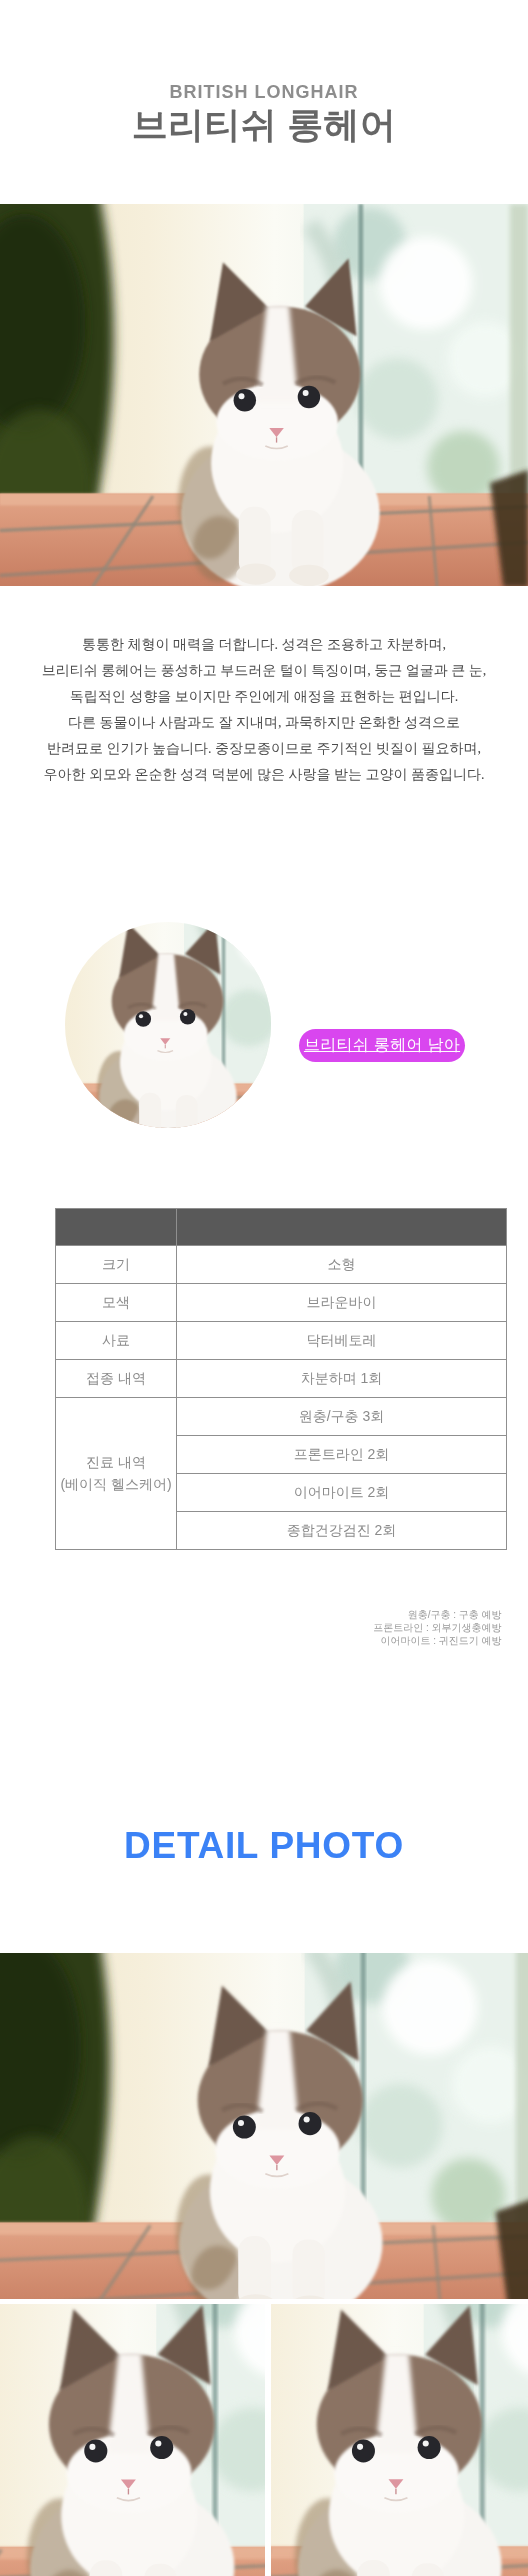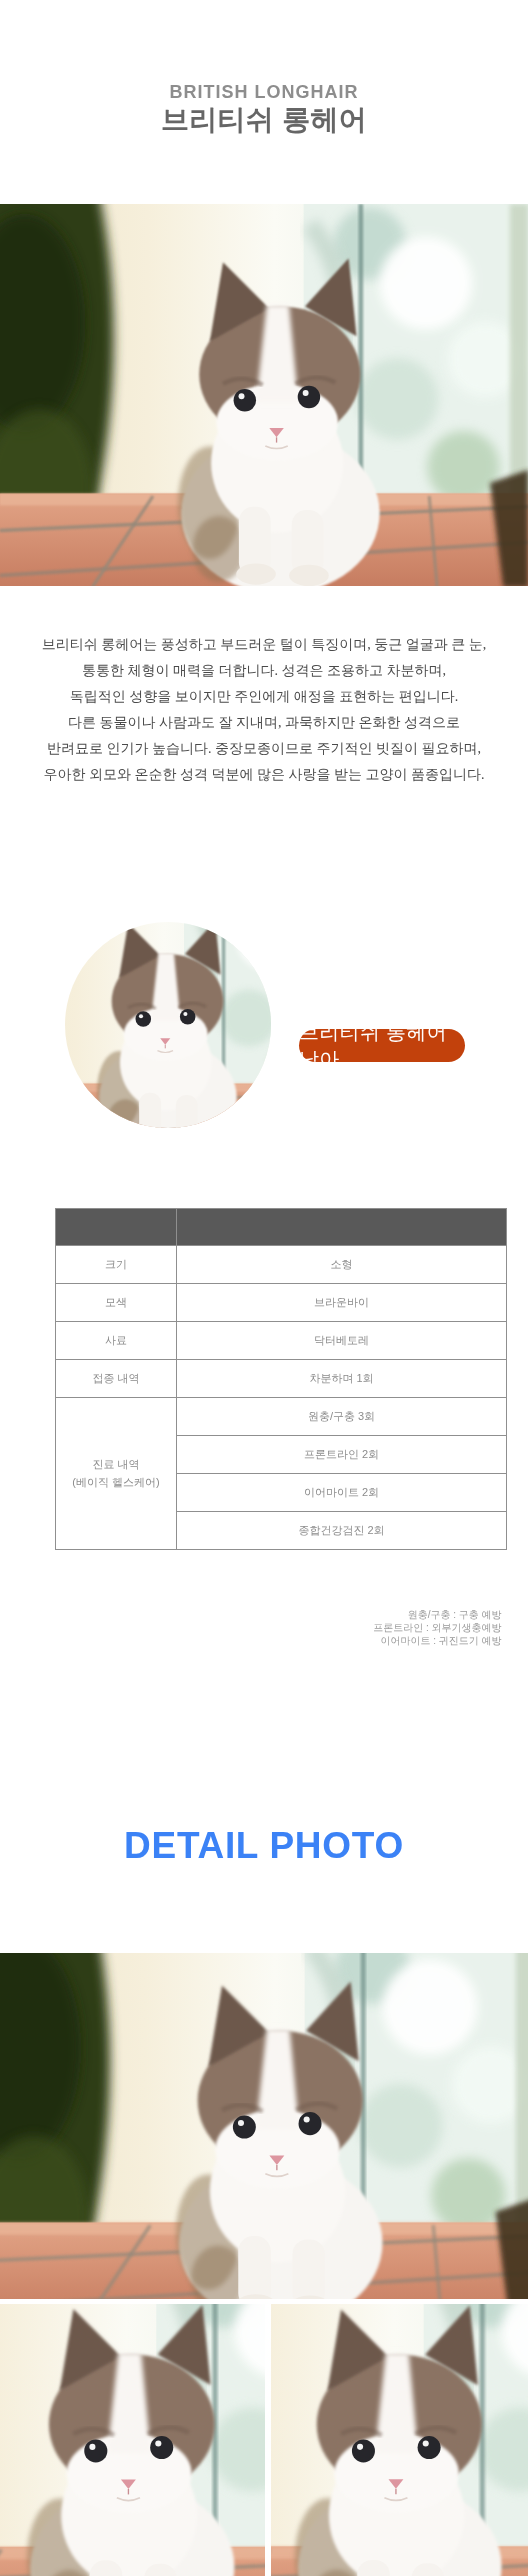--- a/index.html
+++ b/index.html
@@ -1,42 +1,42 @@
 <!DOCTYPE html>
 <html style="font-size:10.6px"><head>
 <meta charset="utf-8">
 <style>
   html,body{margin:0;padding:0;background:#fff;}
   .page{position:relative;width:528px;height:2576px;margin:9px auto;background:#ffffff;overflow:hidden;
         font-family:"Liberation Sans","DejaVu Sans",sans-serif;}
   .center{width:100%;text-align:center;position:absolute;left:0;}
 
   .breed-en{top:73px;font-size:18px;font-weight:600;letter-spacing:1px;color:#8d8d8d;}
-  .breed-ko{top:92px;font-size:28px;font-weight:800;color:#666666;letter-spacing:0.3px;}
+  .breed-ko{top:92px;font-size:36px;font-weight:800;color:#666666;letter-spacing:0.3px;}
 
   .photo{position:absolute;overflow:hidden;background:#eef0e8;}
   .photo svg{display:block;width:100%;height:100%;}
   .photo-hero{top:195px;left:0;width:528px;height:382px;}
   .photo-detail{top:1944px;left:0;width:528px;height:346px;}
   .photo-small-left{top:2295px;left:0;width:265px;height:281px;}
   .photo-small-right{top:2295px;left:271px;width:258px;height:281px;}
   .profile-circle{position:absolute;top:913px;left:65px;width:206px;height:206px;border-radius:50%;overflow:hidden;}
   .profile-circle svg{display:block;width:100%;height:100%;}
 
   .intro{position:absolute;top:623px;left:0;width:100%;text-align:center;
          font-family:"Liberation Serif","DejaVu Serif",serif;
          font-size:14px;line-height:26px;color:#4a4a4a;}
 
   .badge{position:absolute;top:1020px;left:299px;width:166px;height:33px;border-radius:17px;
-         background:#c2410c;color:#ffffff;display:flex;align-items:center;justify-content:center;
-         font-size:20px;letter-spacing:0.3px;}
+         background:#d946ef;color:#ffffff;display:flex;align-items:center;justify-content:center;
+         font-size:16px;letter-spacing:0.3px;text-decoration:underline;}
 
   .info-table-wrap{position:absolute;top:1199px;left:55px;width:452px;}
   table.info{border-collapse:collapse;width:452px;table-layout:fixed;
-             font-size:11px;color:#8b8b8b;}
+             font-size:14px;color:#8b8b8b;}
   table.info td{border:0.7px solid #8f8f8f;text-align:center;vertical-align:middle;height:37px;padding:0;}
   table.info td.lbl{width:120px;}
   table.info tr.thead td{background:#595959;height:36px;}
   table.info .sub{line-height:1.55;}
 
   .footnotes{position:absolute;top:1599px;right:26.4px;text-align:right;
              font-size:10px;line-height:13px;color:#999999;}
 
   .detail-sub{top:1797px;font-size:17px;letter-spacing:1.3px;color:#8d8d8d;font-weight:500;}
   .detail-main{top:1816px;font-size:37px;font-weight:700;letter-spacing:0.7px;color:#3b82f6;}
@@ -124,22 +124,22 @@
   <div class="center breed-en">BRITISH LONGHAIR</div>
   <div class="center breed-ko">브리티쉬 롱헤어</div>
 
   <div class="photo photo-hero">
     <svg viewBox="0 0 800 578" preserveAspectRatio="xMidYMid slice">
         <use href="#catScene"></use>
       </svg>
   </div>
 
   <div class="intro">
+    <div>통통한 체형이 매력을 더합니다. 성격은 조용하고 차분하며,</div>
     <div>브리티쉬 롱헤어는 풍성하고 부드러운 털이 특징이며, 둥근 얼굴과 큰 눈,</div>
-    <div>통통한 체형이 매력을 더합니다. 성격은 조용하고 차분하며,</div>
     <div>독립적인 성향을 보이지만 주인에게 애정을 표현하는 편입니다.</div>
     <div>다른 동물이나 사람과도 잘 지내며, 과묵하지만 온화한 성격으로</div>
     <div>반려묘로 인기가 높습니다. 중장모종이므로 주기적인 빗질이 필요하며,</div>
     <div>우아한 외모와 온순한 성격 덕분에 많은 사랑을 받는 고양이 품종입니다.</div>
   </div>
 
   <div class="profile-circle">
     <svg viewBox="200 85 450 450" preserveAspectRatio="xMidYMid slice">
         <use href="#catScene"></use>
       </svg>

